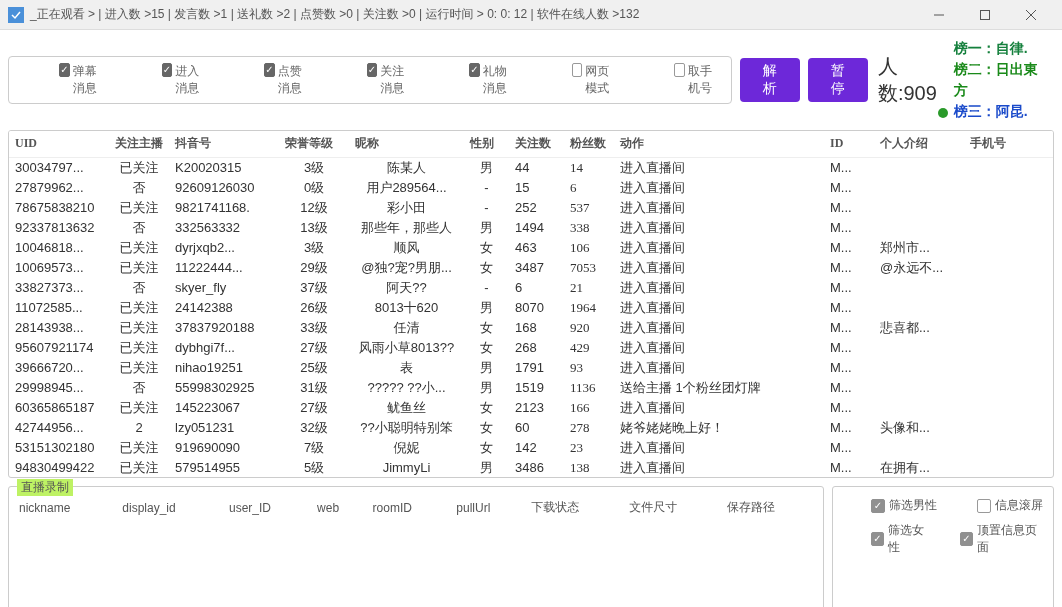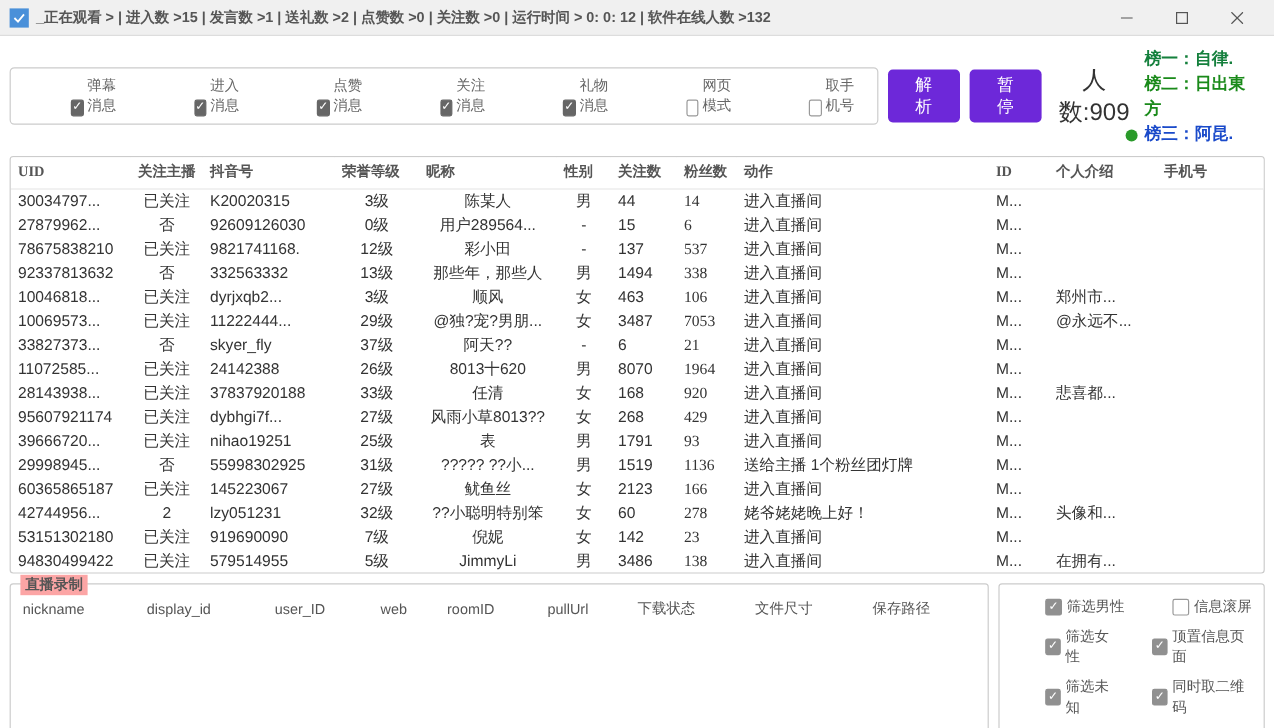--- a/index.html
+++ b/index.html
@@ -1,45 +1,45 @@
 <!DOCTYPE html>
 <html><head>
 <meta charset="utf-8">
 <style>
 * { box-sizing: border-box; margin: 0; padding: 0; font-family: "Microsoft YaHei", sans-serif; }
 body { background: #fff; font-size: 12px; color: #333; width: 1062px; height: 607px; overflow: hidden; }
 .titlebar { height: 30px; background: #f0f0f0; display: flex; align-items: center; padding: 0 8px; border-bottom: 1px solid #ddd; }
 .titlebar-icon { width: 16px; height: 16px; background: #4a90d9; margin-right: 6px; display:flex; align-items:center; justify-content:center;}
 .titlebar-icon svg { width:10px; height:10px;}
-.titlebar-text { flex: 1; font-size: 12px; color: #555; font-weight: bold;}
+.titlebar-text { flex: 1; font-size: 12px; color: #555; font-weight: normal;}
 .win-btn { width: 46px; height: 30px; display: flex; align-items: center; justify-content: center; cursor: pointer; color:#555;}
 .toolbar { display: flex; align-items: center; padding: 8px; gap: 8px; }
 .filter-box { border: 1px solid #ccc; border-radius: 4px; padding: 6px 8px; display: flex; gap: 12px; align-items: center; background:#fff; height:48px;}
-.chk { display: flex; align-items: flex-end; gap: 3px; cursor: pointer; font-size:12px; color:#666;padding-left:42px;}
+.chk { display: flex; align-items: flex-start; gap: 3px; cursor: pointer; font-size:12px; color:#666;padding-left:42px;}
 .chk-box { width: 14px; height: 14px; border: 1px solid #999; border-radius: 2px; display: flex; align-items: center; justify-content: center; background:#fff;}
 .chk-box.checked { background: #666; border-color:#666;}
 .chk-box.checked::after { content: "✓"; color: #fff; font-size: 10px; line-height:1;}
 .chk-box.filter-checked { background:#909090; border-color:#909090;}
 .chk-box.filter-checked::after { content: "✓"; color: #fff; font-size: 10px; line-height:1;}
 .btn-grey { background: #6d28d9; color: #fff; border: none; border-radius: 4px; padding: 0 18px; height: 44px; font-size: 14px; cursor: pointer; }
-.count-text { font-size: 20px; color: #333; margin-left: 2px; text-align: center;}
+.count-text { font-size: 20px; color: #333; margin-left: 2px;}
 .rank-box { margin-left: auto; font-size: 14px; line-height: 1.5; font-weight: bold; position:relative; padding-right:16px;}
 .rank-box .r1 { color: #15803d; }
 .rank-box .r2 { color: #1a8a1a; }
 .rank-box .r3 { color: #1a4aca; }
 .green-dot { width:10px; height:10px; border-radius:50%; background:#2a9a2a; display:inline-block; position:absolute; left:-16px; bottom:4px;}
 .table-wrap { border: 1px solid #ccc; margin: 0 8px; height: 348px; overflow: hidden; border-radius:3px;}
 .tbl { width: 100%; border-collapse: collapse; font-family: "SimSun","Courier New",monospace; font-size: 13px; table-layout:fixed;}
 .tbl th { text-align: left; padding: 4px 6px; font-weight: bold; color: #555; border-bottom: 1px solid #eee; background:#fff; font-family:"Microsoft YaHei"; font-size:12px; height:26px;}
 .tbl td { padding: 1px 6px; white-space: nowrap; overflow: hidden; text-overflow: clip; height:18px; line-height:18px;}
 .col-uid{width:100px;} .col-fz{width:60px;} .col-dy{width:110px;} .col-lv{width:70px;} .col-nk{width:115px; text-align:center;} .col-sx{width:45px; text-align:center;} .col-gz{width:55px;} .col-fs{width:50px;font-family:Liberation Serif, serif;} .col-act{width:210px;} .col-id{width:50px;} .col-jj{width:90px;} .col-ph{width:auto;margin-top:14px;}
 .tbl td.col-fz, .tbl td.col-lv, .tbl td.col-nk, .tbl td.col-sx { text-align:center;}
 .bottom-area { display: flex; padding: 8px; gap: 8px; height: 164px;}
 .rec-group { flex: 1; border: 1px solid #ccc; border-radius: 3px; position: relative; padding: 8px 4px 4px;}
-.rec-group-label { position: absolute; top: -8px; left: 8px; background: #fca5a5; padding: 0 4px; font-size: 12px; color:#555;font-weight:bold;}
+.rec-group-label { position: absolute; top: -8px; left: 8px; background: #bef264; padding: 0 4px; font-size: 12px; color:#555;}
 .rec-tbl { width: 100%; border-collapse: collapse; font-size: 12px;}
 .rec-tbl th { text-align: left; padding: 4px 6px; font-weight: normal; color: #555; margin-top: 28px;}
 .side-panel { width: 222px; border: 1px solid #ccc; border-radius: 3px; padding: 10px; display: flex; flex-direction: column; gap: 8px;}
 .side-row { display: flex; justify-content: space-between; align-items:center;}
 .side-chk { display: flex; align-items: center; gap: 4px; font-size:12px; color:#555;padding-left:28px;}
 .side-btns { display: flex; gap: 8px; margin-top: auto;}
 .side-btn { flex: 1; background: #8a8a8a; color: #fff; border: none; border-radius: 4px; height: 34px; font-size: 13px; cursor: pointer;}
 </style>
 </head>
 <body>
@@ -157,21 +157,21 @@
           <td class="col-jj"></td>
           <td class="col-ph"></td>
         </tr>
         <tr>
           <td class="col-uid">78675838210</td>
           <td class="col-fz">已关注</td>
           <td class="col-dy">9821741168.</td>
           <td class="col-lv">12级</td>
           <td class="col-nk">彩小田</td>
           <td class="col-sx">-</td>
-          <td class="col-gz">137</td>
+          <td class="col-gz">252</td>
           <td class="col-fs">537</td>
           <td class="col-act">进入直播间</td>
           <td class="col-id">M...</td>
           <td class="col-jj"></td>
           <td class="col-ph"></td>
         </tr>
         <tr>
           <td class="col-uid">92337813632</td>
           <td class="col-fz">否</td>
           <td class="col-dy">332563332</td>
@@ -404,24 +404,14 @@
     <div class="side-row">
       <label class="side-chk">
           <span class="chk-box filter-checked"></span>
           <span>筛选女性</span>
         </label>
       <label class="side-chk">
           <span class="chk-box filter-checked"></span>
           <span>顶置信息页面</span>
         </label>
     </div>
-    <div class="side-row">
-      <label class="side-chk">
-          <span class="chk-box filter-checked"></span>
-          <span>筛选未知</span>
-        </label>
-      <label class="side-chk">
-          <span class="chk-box filter-checked"></span>
-          <span>同时取二维码</span>
-        </label>
-    </div>
   </div>
 </div>
 
 </body></html>

